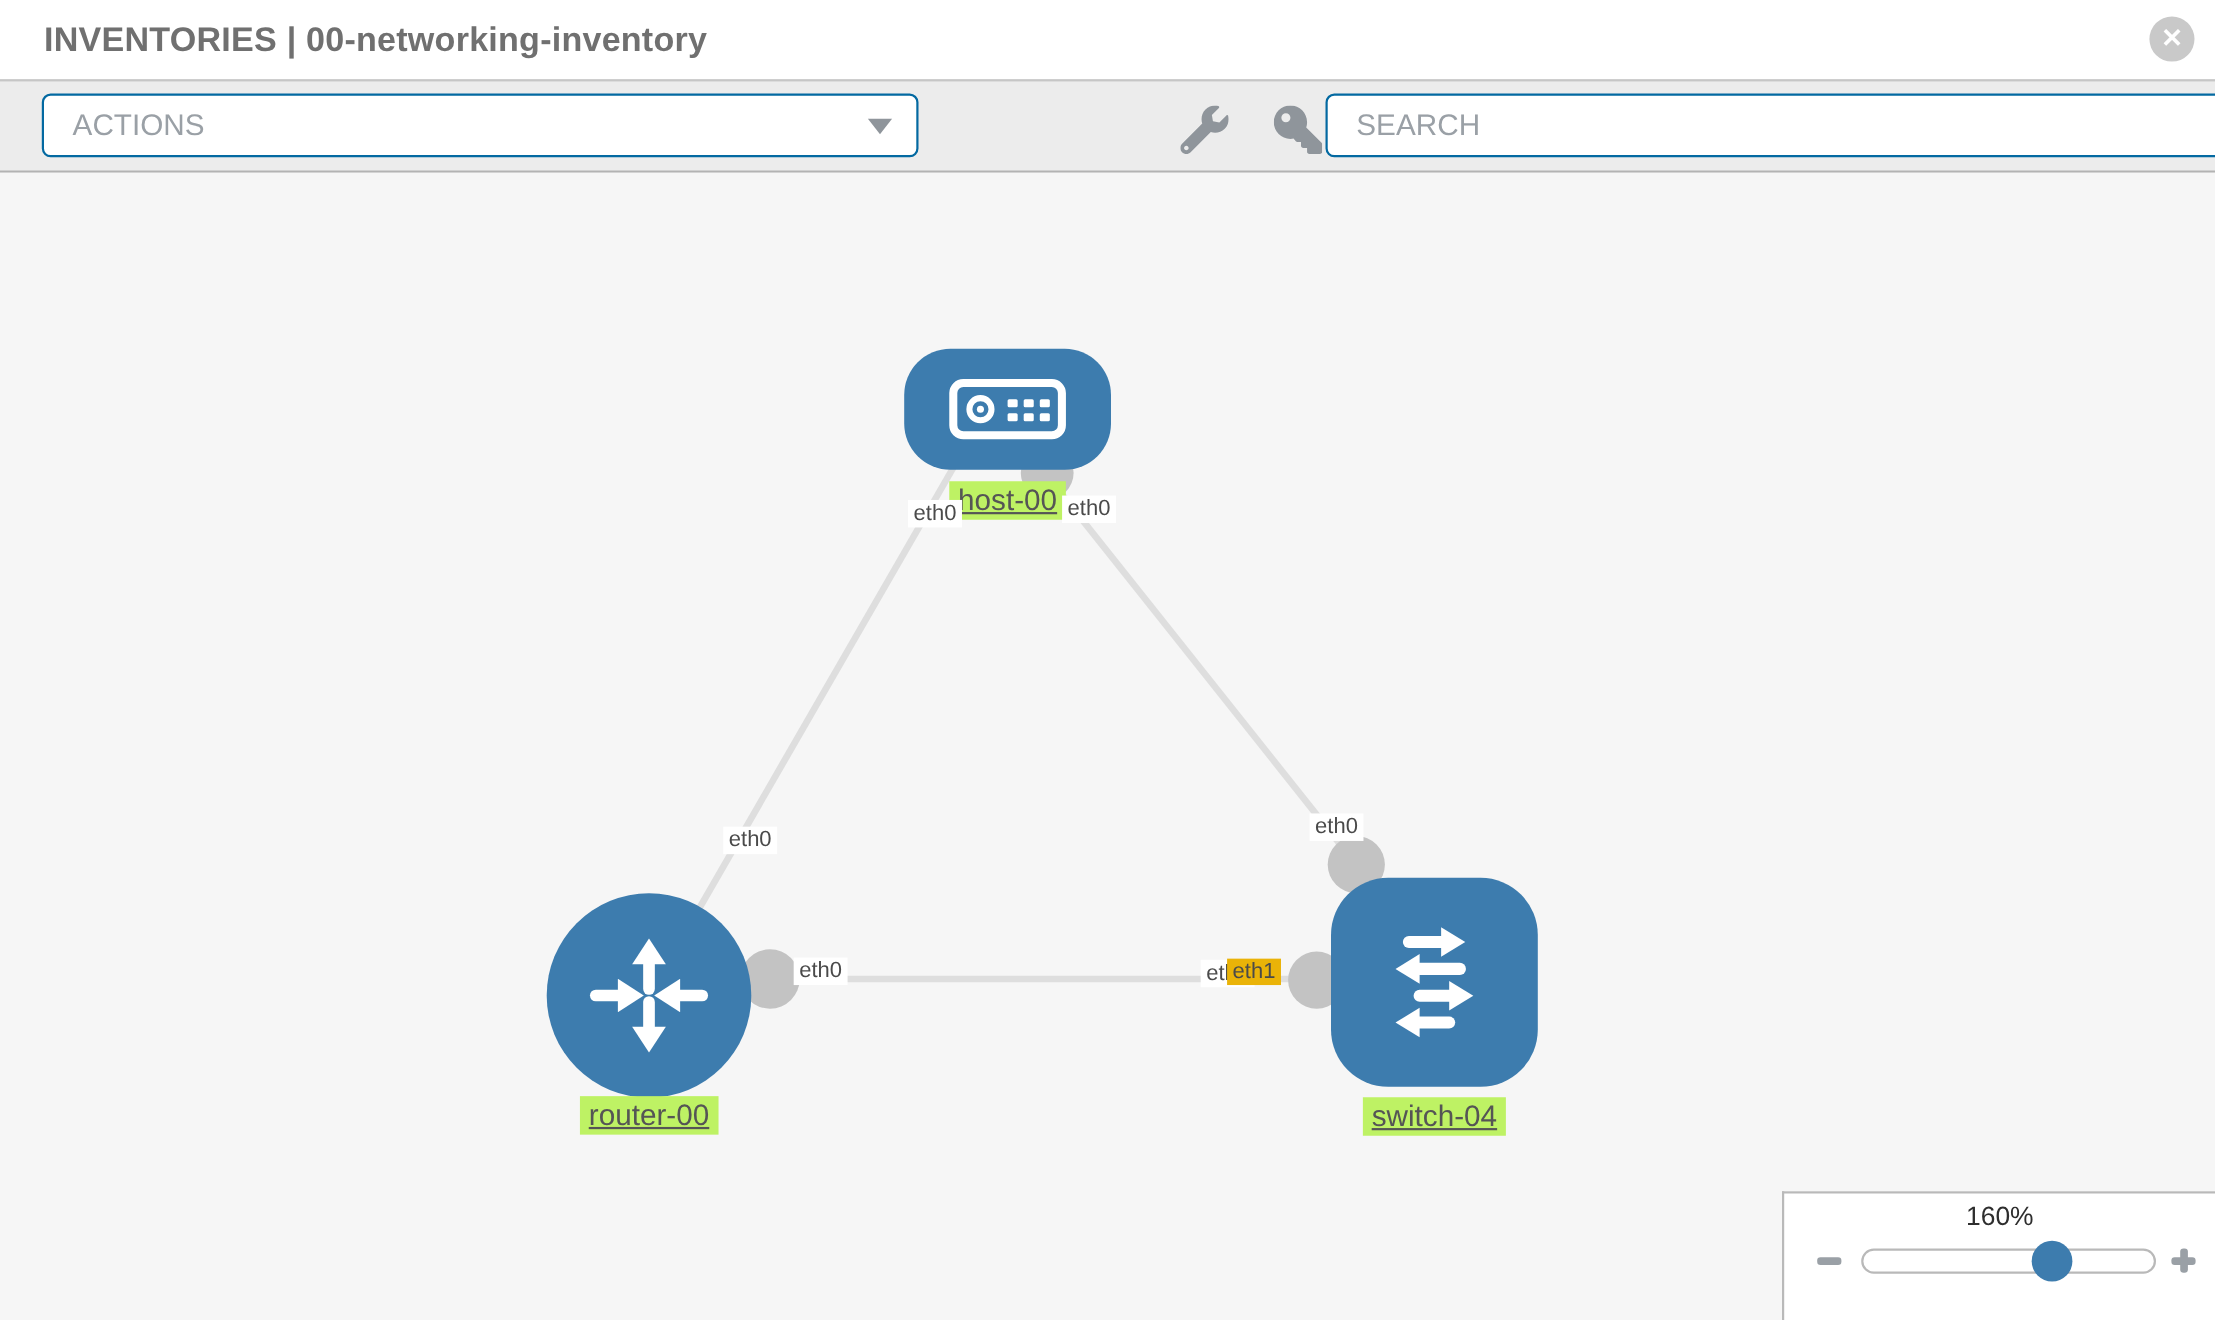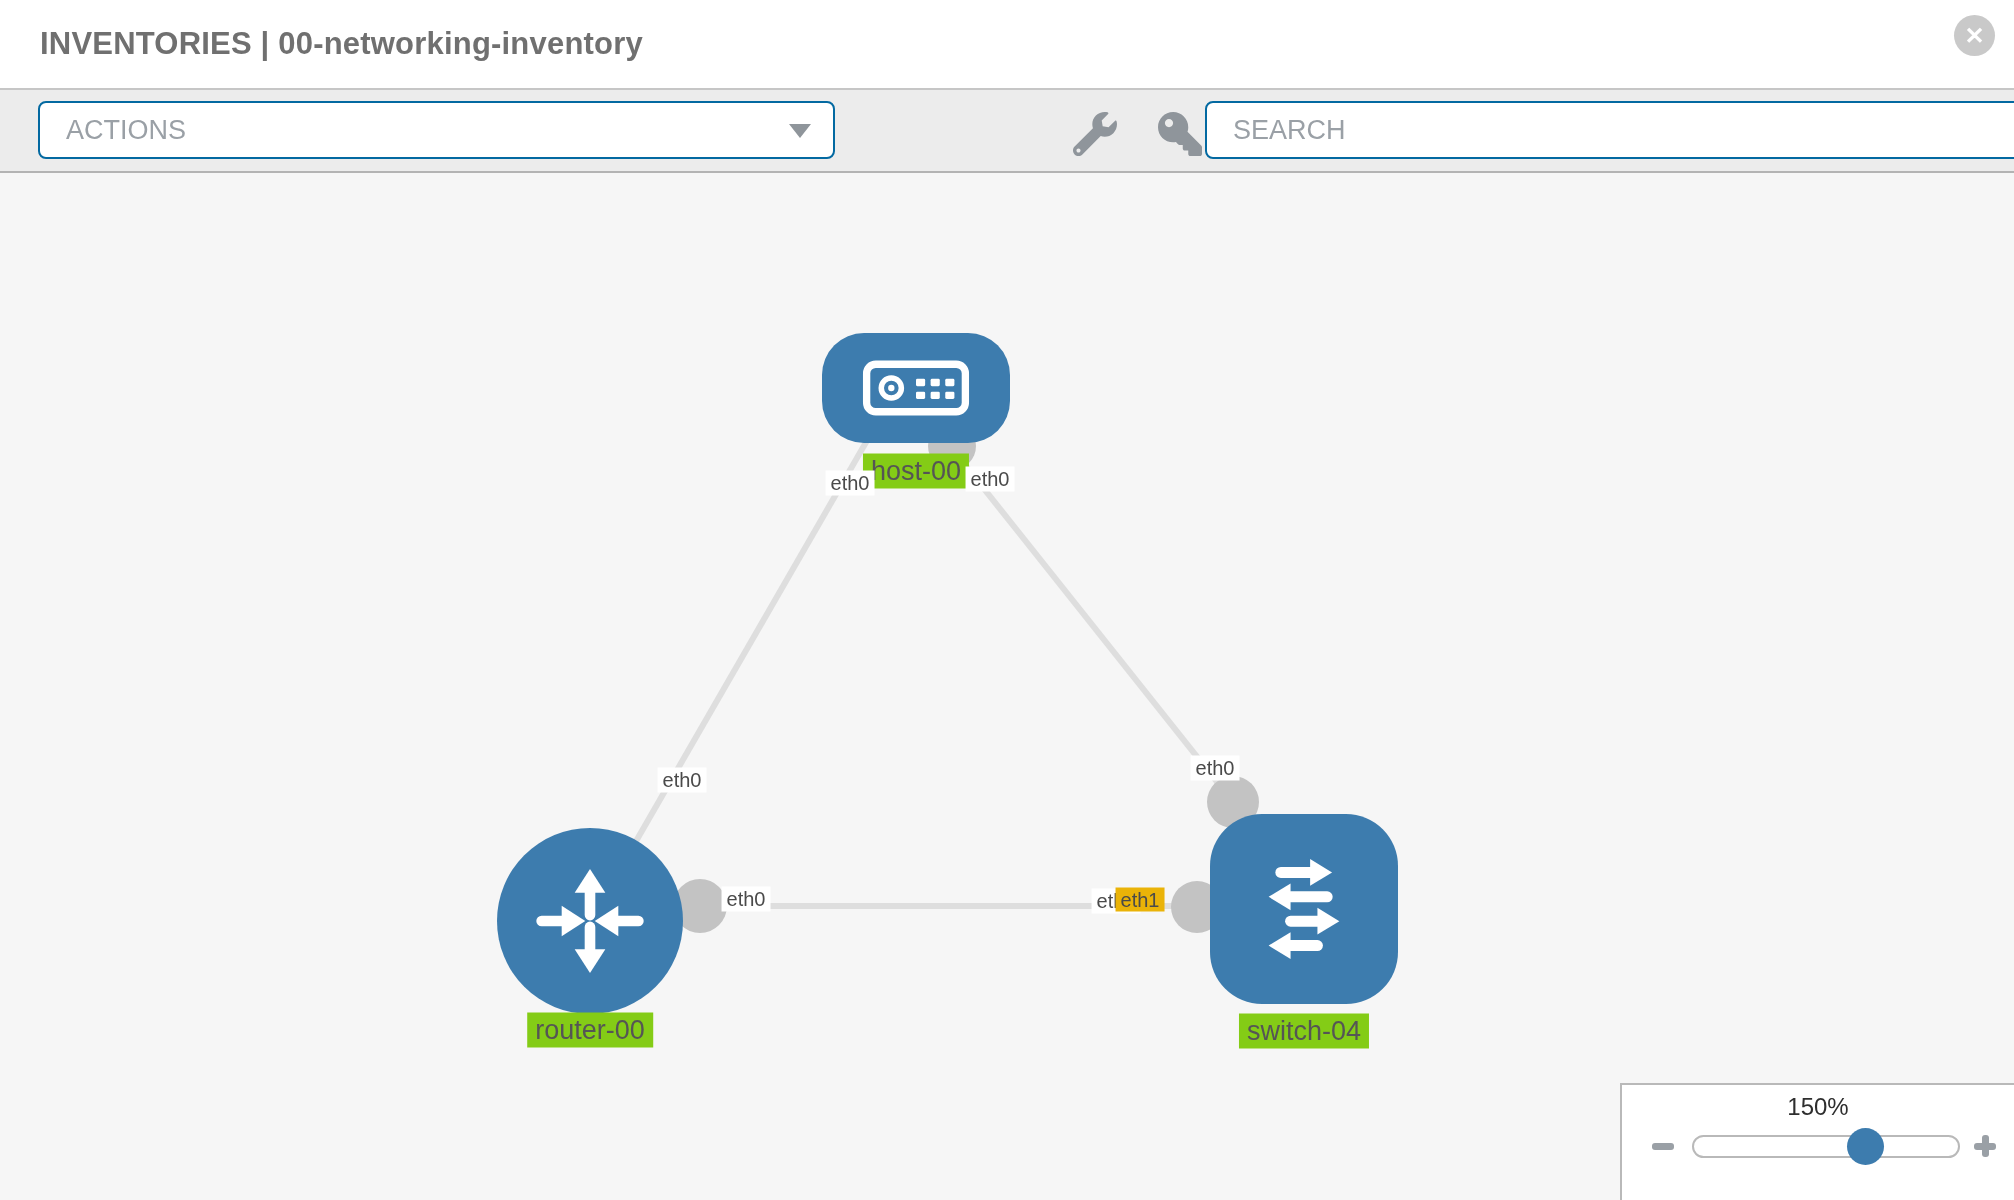--- a/index.html
+++ b/index.html
@@ -1,19 +1,19 @@
 <!DOCTYPE html>
 <html><head>
 <meta charset="utf-8">
 <style>
   * { margin:0; padding:0; box-sizing:border-box; }
   html,body { width:2014px; height:1200px; font-family:"Liberation Sans", sans-serif; background:#ffffff; overflow:hidden; }
 
   
-  .header { position:relative; width:100%; height:88px; background:#ffffff;border-radius:17px; }
+  .header { position:relative; width:100%; height:72px; background:#ffffff;border-radius:17px; }
   .page-title { position:absolute; left:40px; top:50%; transform:translateY(-50%);
                 font-size:31px; font-weight:bold; color:#707070; letter-spacing:0.2px; }
   .close-btn { position:absolute; right:19px; top:15px; width:41px; height:41px; border:none;
                border-radius:50%; background:#c9c9c9; color:#ffffff; font-size:24px; font-weight:bold;
                line-height:41px; text-align:center; cursor:pointer; padding:0; }
 
   
   .toolbar { position:relative; width:100%; height:85px; background:#ececec;
              border-top:2px solid #c6c6c6; border-bottom:2px solid #b3b3b3; }
   .select-box { position:absolute; top:11px; height:58px; background:#ffffff;
@@ -36,22 +36,22 @@
   .edge { stroke:#dedede; stroke-width:6; }
   .connector { fill:#c3c3c3; }
 
   .node { position:absolute; background:#3d7cae; display:flex; align-items:center; justify-content:center;
           cursor:pointer; }
   .node svg { display:block; }
   .node-host   { left:822px; top:160px; width:188px; height:110px; border-radius:42px; }
   .node-router { left:497px; top:655px; width:186px; height:186px; border-radius:50%; }
   .node-switch { left:1210px; top:641px; width:188px; height:190px; border-radius:52px; }
 
-  .node-label { position:absolute; transform:translate(-50%,-50%); background:#84cc16; color:#555555;
-                font-size:27px; padding:2px 8px; white-space:nowrap; }
+  .node-label { position:absolute; transform:translate(-50%,-50%); background:#bef264; color:#555555;
+                font-size:27px; padding:2px 8px; white-space:nowrap;text-decoration:underline; }
   .port-label { position:absolute; transform:translate(-50%,-50%); background:#ffffff; color:#4a4a4a;
                 font-size:20px; padding:1px 5px; white-space:nowrap; }
   .port-overlap { position:absolute; transform:translate(-50%,-50%); white-space:nowrap; }
   .port-overlap .under { position:absolute; left:-24px; top:0; background:#ffffff; color:#4a4a4a;
                          font-size:20px; padding:1px 5px; z-index:0; }
   .port-overlap .over  { position:relative; background:#eab308; color:#4a4a4a; font-size:20px;
                          padding:1px 5px; z-index:1; }
 
   .stroke-icon { stroke:#ffffff; stroke-width:9; stroke-linecap:round; fill:none; }
   .head { fill:#ffffff; stroke:none; }
@@ -169,21 +169,21 @@
   <div class="port-label" style="left:746px; top:726px;">eth0</div>
 
   <div class="port-overlap" style="left:1140px; top:727px;">
     <span class="under">eth0</span>
     <span class="over">eth1</span>
   </div>
 
 </div>
 
 <div class="zoom-panel">
-  <div class="zoom-level">150%</div>
+  <div class="zoom-level">160%</div>
   <button class="zoom-out-btn">
     <span class="hbar"></span>
   </button>
   <div class="slider-track"></div>
   <div class="slider-thumb"></div>
   <button class="zoom-in-btn">
     <span class="hbar"></span>
     <span class="vbar"></span>
   </button>
 </div>

